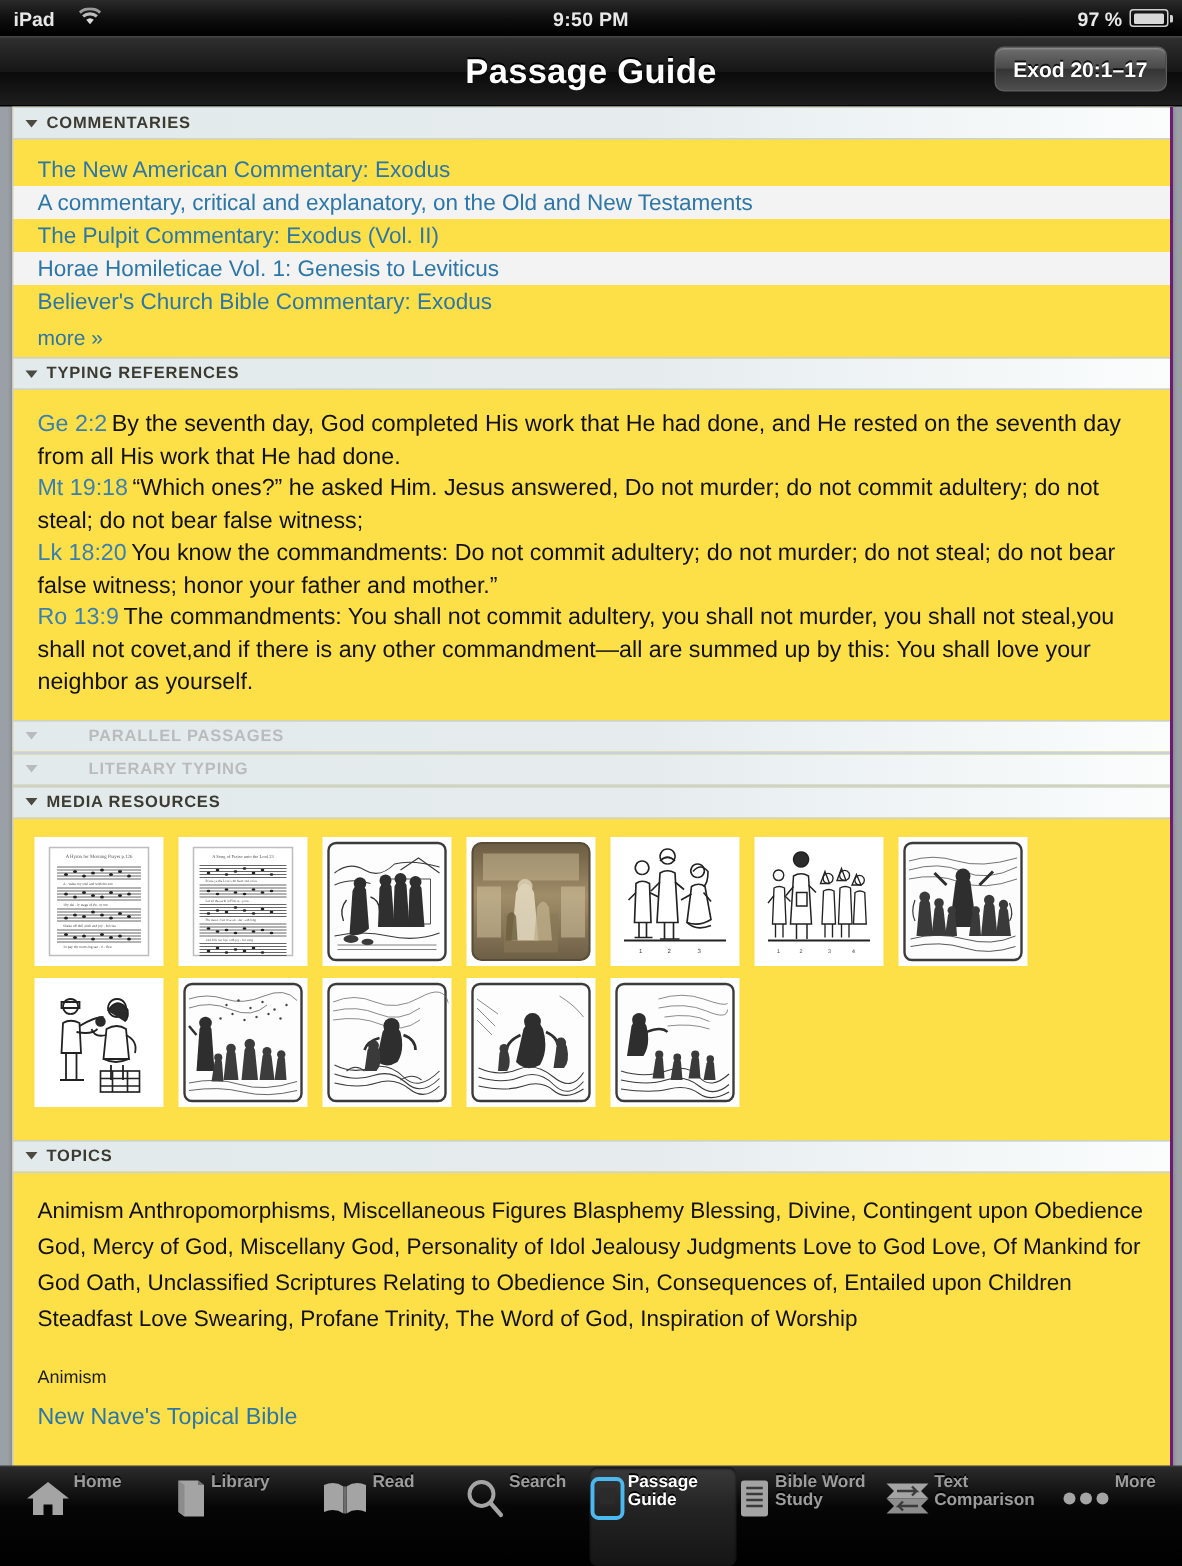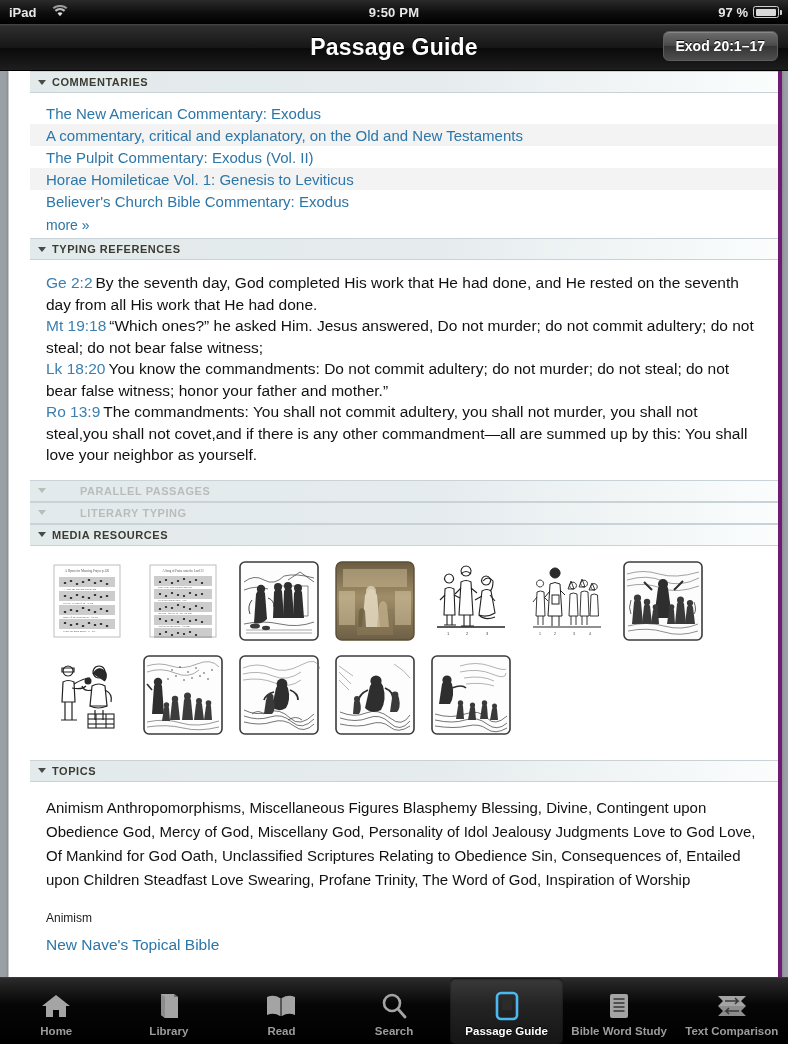--- a/index.html
+++ b/index.html
@@ -120,26 +120,25 @@
   
   .content {
     position: relative;
     height: 908px;
     background: #9aa0a5;
     overflow: hidden;
     padding: 0 6px 0 8px;
     box-sizing: border-box;
   }
   .paper {
-    background: #ffffff;
+    background: #fde047;
     border-left: 1px solid #c5c9cc;
-    border-right: 4px solid #701a75;
+    border-right: 2px solid #701a75;
     min-height: 100%;
     box-shadow: 0 0 3px rgba(0,0,0,.25);
-    padding-left: 21px;
   }
 
   
   .sec-head {
     height: 22px;
     display: flex;
     align-items: center;
     padding-left: 8px;
     background: linear-gradient(to right, #e3eaec 0%, #e6ecee 55%, #f2f6f7 82%, #fbfdfd 100%);
     border-top: 1px solid #c9d2d6;
@@ -247,22 +246,21 @@
     width: 788px;
     height: 66px;
     background: linear-gradient(to bottom, #2b2b2b 0%, #1a1a1a 18%, #060606 40%, #000 100%);
     display: flex;
     align-items: stretch;
     border-top: 1px solid #3a3a3a;
   }
   .tab {
     flex: 1 1 0;
     display: flex;
-    flex-direction: column;
-    align-items: center;
+    flex-direction: row;
     justify-content: center;
     gap: 2px;
     color: #9c9c9c;
     font-size: 11.5px;
     font-weight: bold;
     text-shadow: 0 -1px 0 #000;
     padding-top: 4px;
     box-sizing: border-box;
   }
   .tab .ico { height: 34px; display: flex; align-items: center; justify-content: center; }
@@ -969,15 +967,25 @@
         <svg width="32" height="26" viewBox="0 0 32 26">
           <path d="M2 3 h28 l-5 5 5 5 h-28 l5-5 Z" fill="#a4a4a4"></path>
           <path d="M2 13 h28 l-5 5 5 5 h-28 l5-5 Z" fill="#8d8d8d"></path>
           <path d="M9 8 h13 l-3-3 m3 3 l-3 3" fill="none" stroke="#3a3a3a" stroke-width="1.6"></path>
           <path d="M23 18 h-13 l3-3 m-3 3 l3 3" fill="none" stroke="#3a3a3a" stroke-width="1.6"></path>
         </svg>
       </span>
       <span>Text Comparison</span>
     </div>
 
+    <div class="tab">
+      <span class="ico">
+        <svg width="34" height="12" viewBox="0 0 34 12">
+          <circle cx="6" cy="6" r="4" fill="#a4a4a4"></circle>
+          <circle cx="17" cy="6" r="4" fill="#a4a4a4"></circle>
+          <circle cx="28" cy="6" r="4" fill="#a4a4a4"></circle>
+        </svg>
+      </span>
+      <span>More</span>
+    </div>
 
   </div>
 </div>
 
 </body></html>

